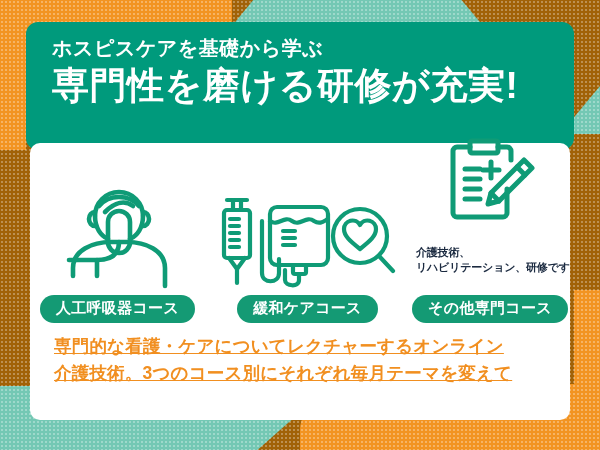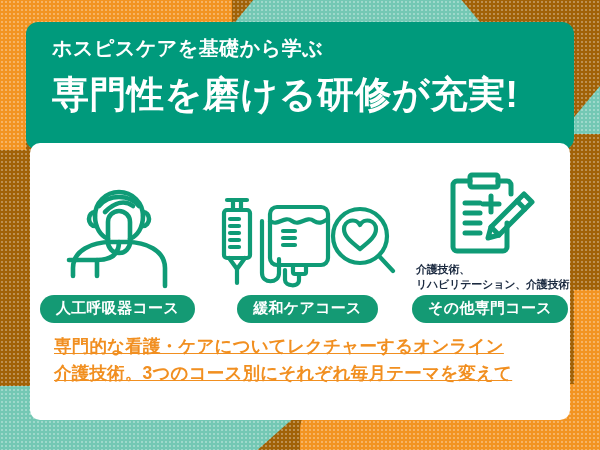--- a/index.html
+++ b/index.html
@@ -100,21 +100,21 @@
     letter-spacing: 0.5px;
     line-height: 1.25;
     white-space: nowrap;
   }
   .headline-main {
     color: #ffffff;
     font-size: 37px;
     font-weight: bold;
     letter-spacing: 0.5px;
     line-height: 1.18;
-    margin-top: 12px;
+    margin-top: 3px;
     white-space: nowrap;
   }
 
   
   .content-card {
     position: absolute;
     left: 30px; top: 143px;
     width: 540px; height: 277px;
     background: #ffffff;
     border-radius: 10px;
@@ -133,21 +133,21 @@
     position: relative;
     box-sizing: border-box;
     height: 100%;
     display: flex;
     flex-direction: column;
     align-items: center;
     justify-content: flex-end;
   }
   .course-1 { width: 205px; }
   .course-2 { width: 175px; }
-  .course-3 { width: 160px; }
+  .course-3 { width: 160px; gap: 17px; }
 
   .icon-wrap {
     display: flex;
     align-items: flex-end;
     justify-content: center;
     flex: 1 1 auto;
     width: 100%;
     padding-bottom: 4px;
   }
   .course-note {
@@ -288,21 +288,21 @@
             <line x1="25" y1="45" x2="40" y2="45"></line>
             <line x1="25" y1="55" x2="40" y2="55"></line>
             <line x1="25" y1="65" x2="40" y2="65"></line>
             <line x1="51" y1="28" x2="51" y2="44"></line>
             <line x1="43" y1="36" x2="59" y2="36"></line>
             <path d="M84 26 l8 8 l-33 33 l-11 3 l3 -11 z"></path>
             <line x1="77" y1="33" x2="85" y2="41"></line>
             <line x1="51" y1="59" x2="59" y2="67"></line>
           </svg>
         </div>
-        <div class="course-note"><span>介護技術、</span><br><span>リハビリテーション、介護技術</span></div>
+        <div class="course-note"><span>介護技術、</span><br><span>リハビリテーション、研修です</span></div>
         <div class="pill">その他専門コース</div>
       </div>
 
     </div>
 
     <div class="body-copy">
       <span>専門的な看護・ケアについてレクチャーするオンライン</span>
       <span>介護技術。3つのコース別にそれぞれ毎月テーマを変えて</span>
     </div>
 

